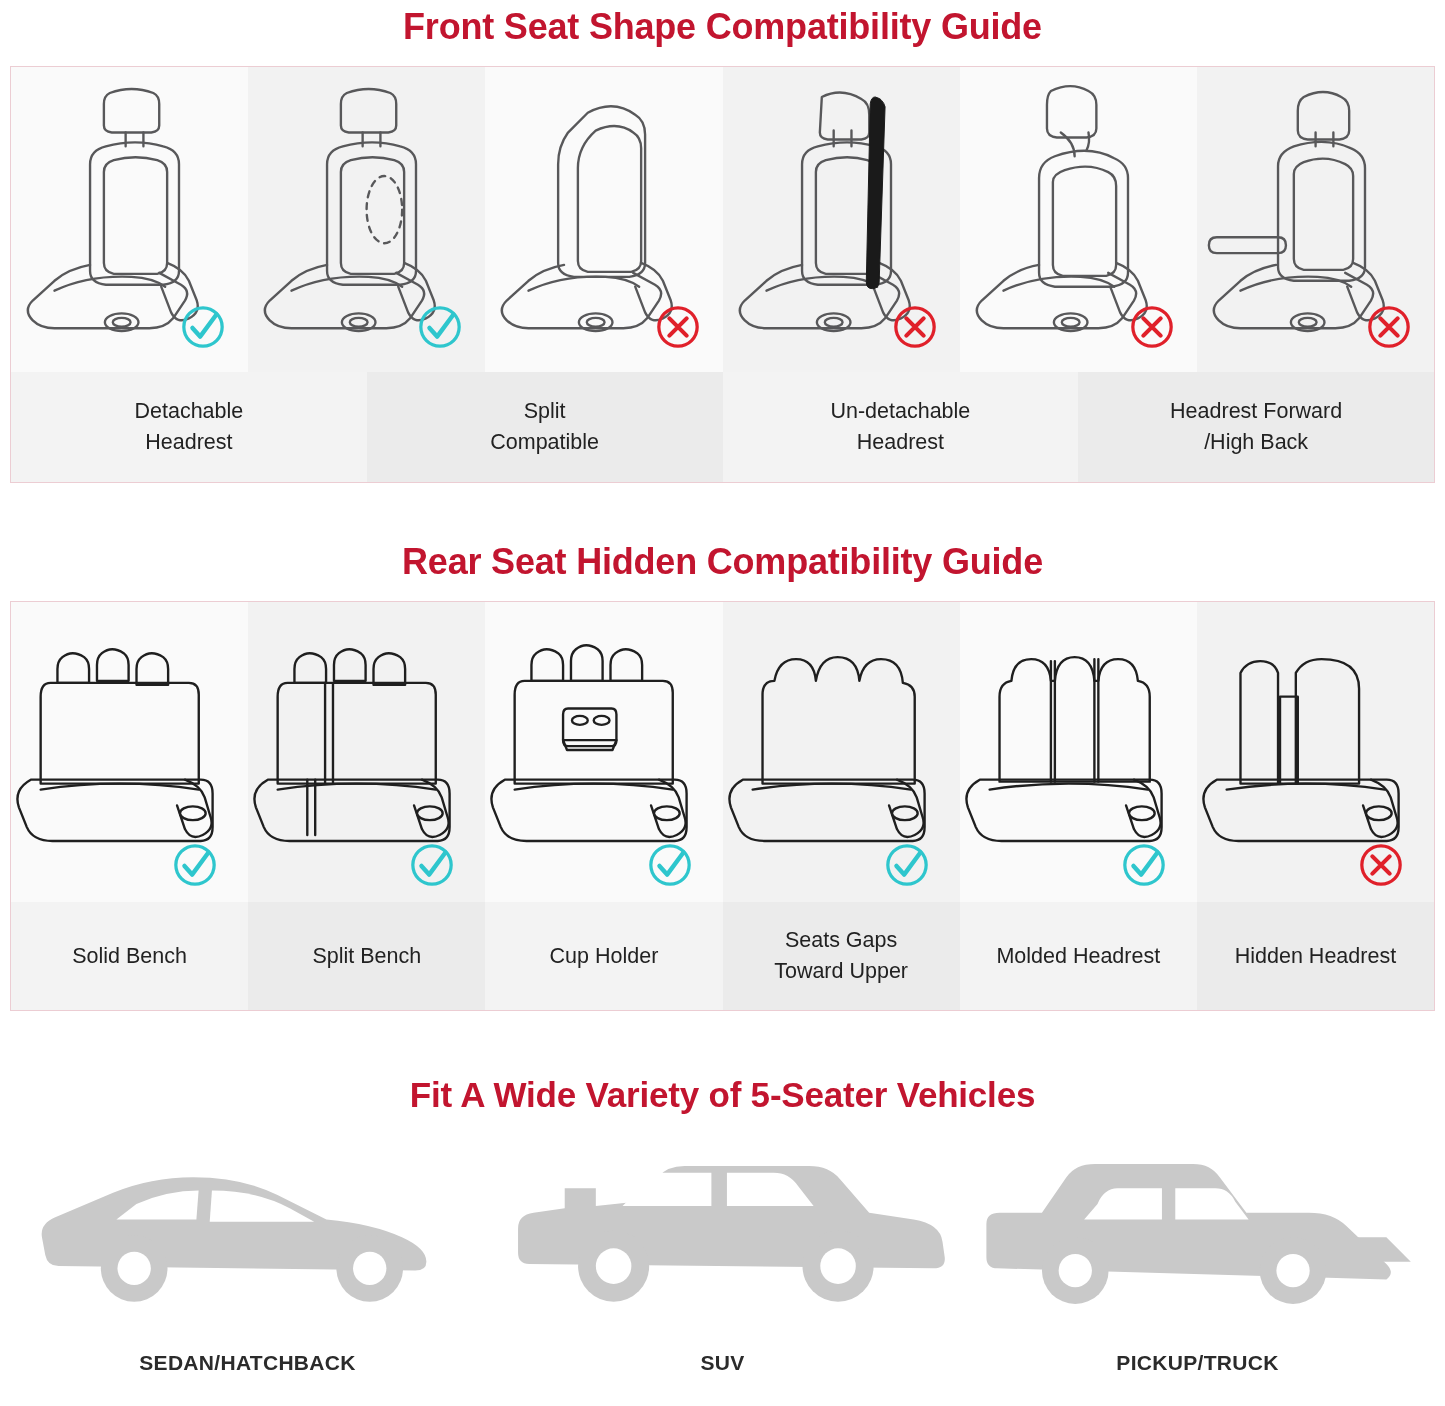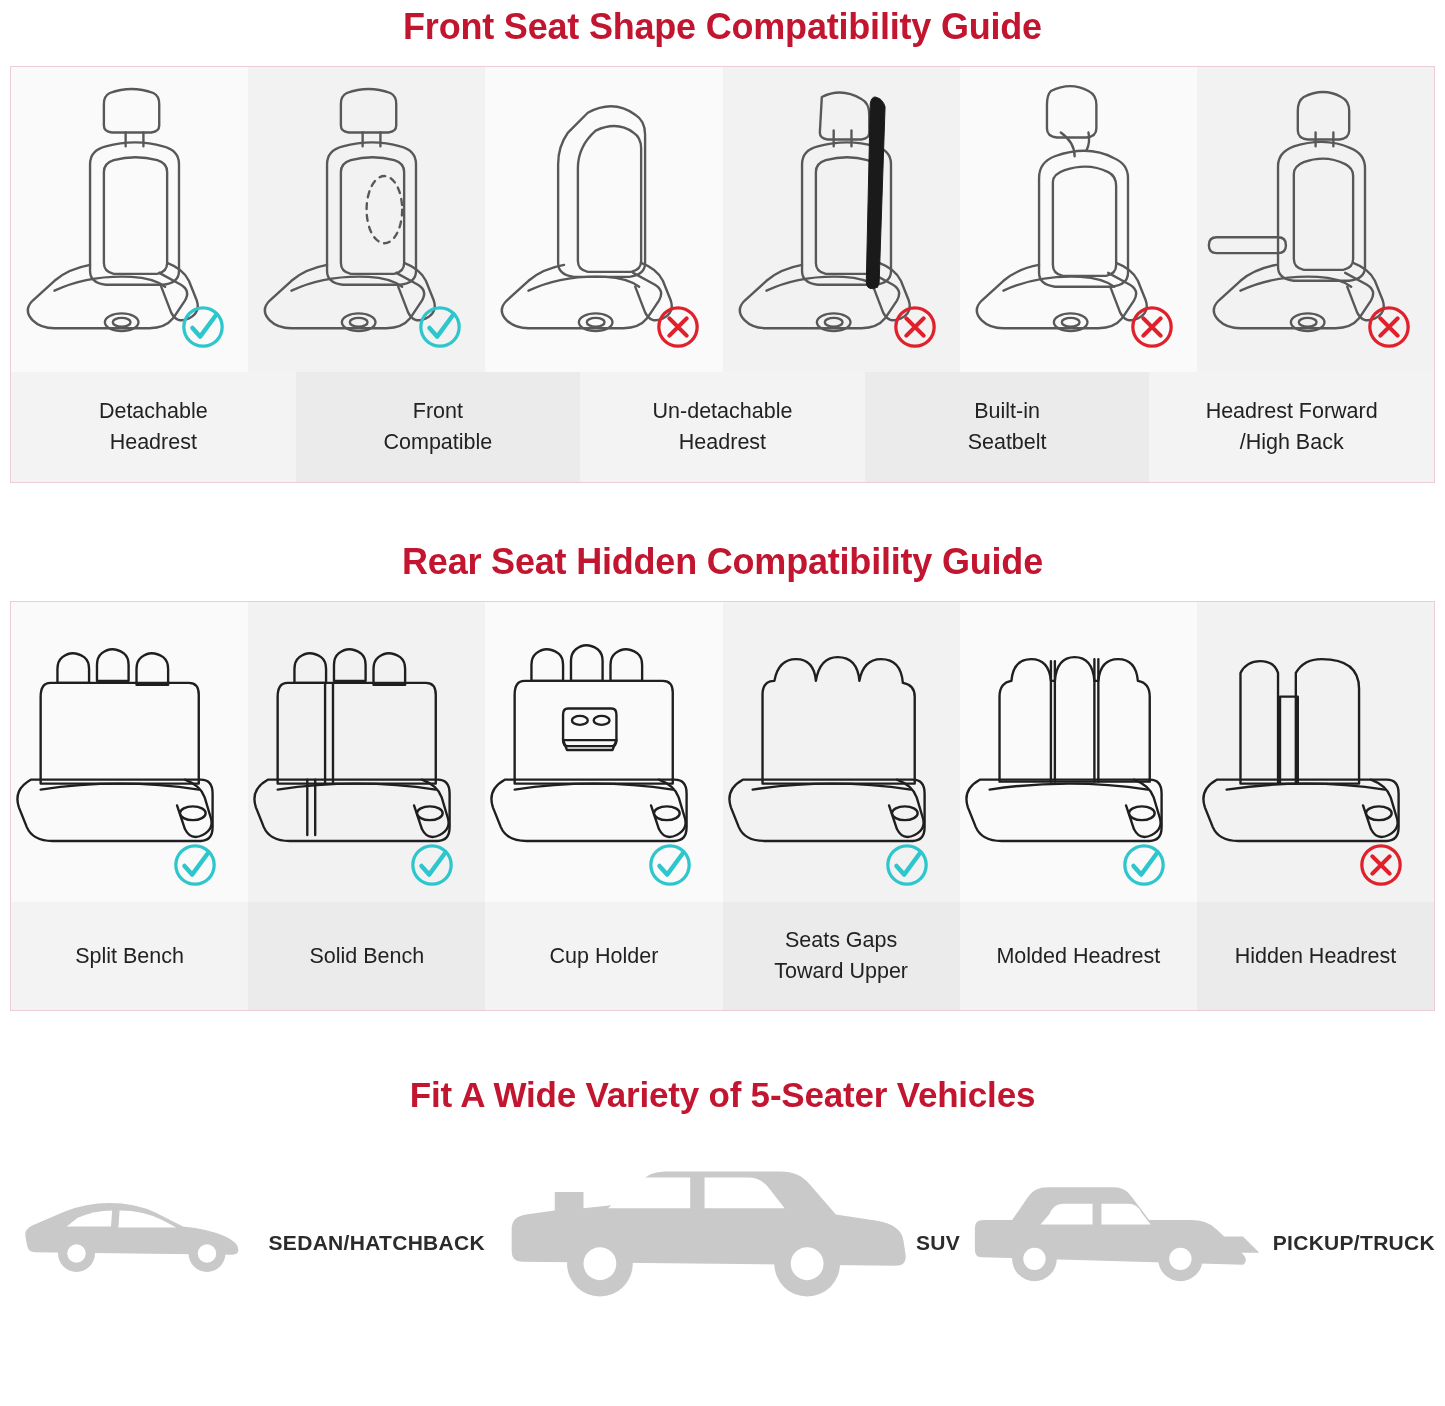--- a/index.html
+++ b/index.html
@@ -63,21 +63,21 @@
   .front .badge { right: 22px; bottom: 22px; }
   .rear .badge  { right: 30px; bottom: 14px; }
 
   .vehicles {
     display: flex;
     margin: 0 10px;
   }
   .veh {
     flex: 1 1 0;
     display: flex;
-    flex-direction: row;
+    flex-direction: column;
     align-items: center;
     justify-content: flex-end;
   }
   .veh-art { width: 100%; height: 200px; }
   .veh-label {
     margin-top: 16px;
     font-size: 21px;
     font-weight: bold;
     color: #2b2b2b;
     letter-spacing: 0.3px;
@@ -225,27 +225,24 @@
             </svg>
         </span>
       </div>
     </div>
 
     <div class="guide-row label-row">
       <div class="cell">
         <div><span>Detachable</span><br><span>Headrest</span></div>
       </div>
       <div class="cell">
-        <div><span>Front</span><br><span>Compatible</span></div>
+        <div><span>Split</span><br><span>Compatible</span></div>
       </div>
       <div class="cell">
         <div><span>Un-detachable</span><br><span>Headrest</span></div>
-      </div>
-      <div class="cell">
-        <div><span>Built-in</span><br><span>Seatbelt</span></div>
       </div>
       <div class="cell">
         <div><span>Headrest Forward</span><br><span>/High Back</span></div>
       </div>
     </div>
   </div>
 
   <h1 class="section-title" id="rear-title">Rear Seat Hidden Compatibility Guide</h1>
 
   <div class="guide-table rear">
@@ -373,24 +370,24 @@
           <svg viewBox="0 0 48 48">
               <circle cx="24" cy="24" r="20" fill="none" stroke="#e0202a" stroke-width="3.4"></circle>
               <path d="M15 15 L33 33 M33 15 L15 33" fill="none" stroke="#e0202a" stroke-width="4.4" stroke-linecap="round"></path>
             </svg>
         </span>
       </div>
     </div>
 
     <div class="guide-row label-row">
       <div class="cell">
+        <div><span>Solid Bench</span></div>
+      </div>
+      <div class="cell">
         <div><span>Split Bench</span></div>
-      </div>
-      <div class="cell">
-        <div><span>Solid Bench</span></div>
       </div>
       <div class="cell">
         <div><span>Cup Holder</span></div>
       </div>
       <div class="cell">
         <div><span>Seats Gaps</span><br><span>Toward Upper</span></div>
       </div>
       <div class="cell">
         <div><span>Molded Headrest</span></div>
       </div>

